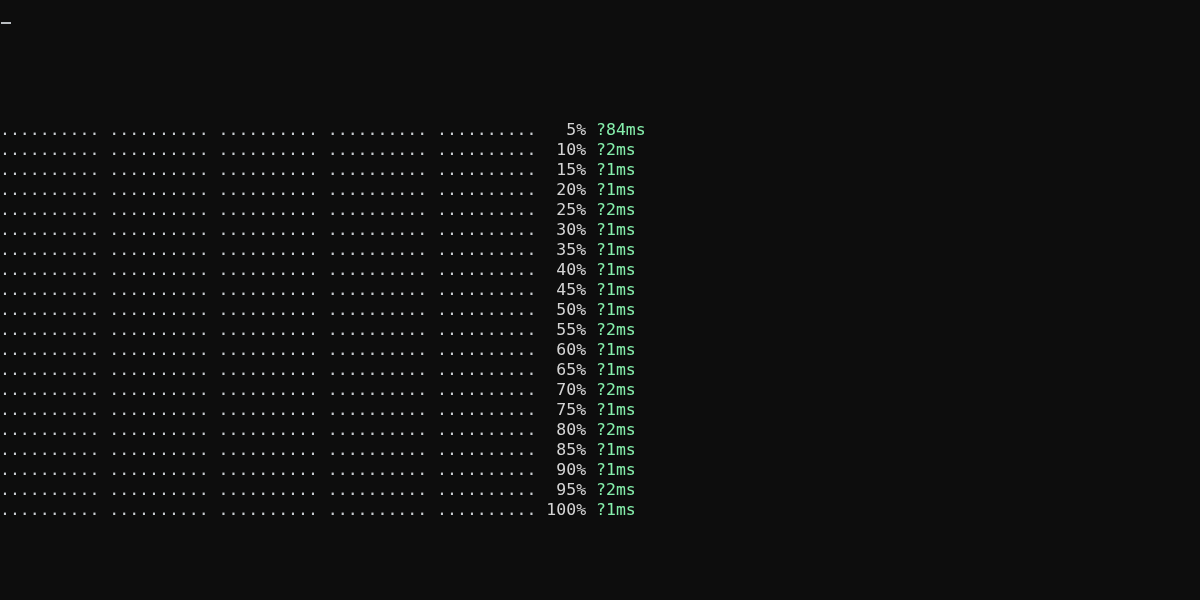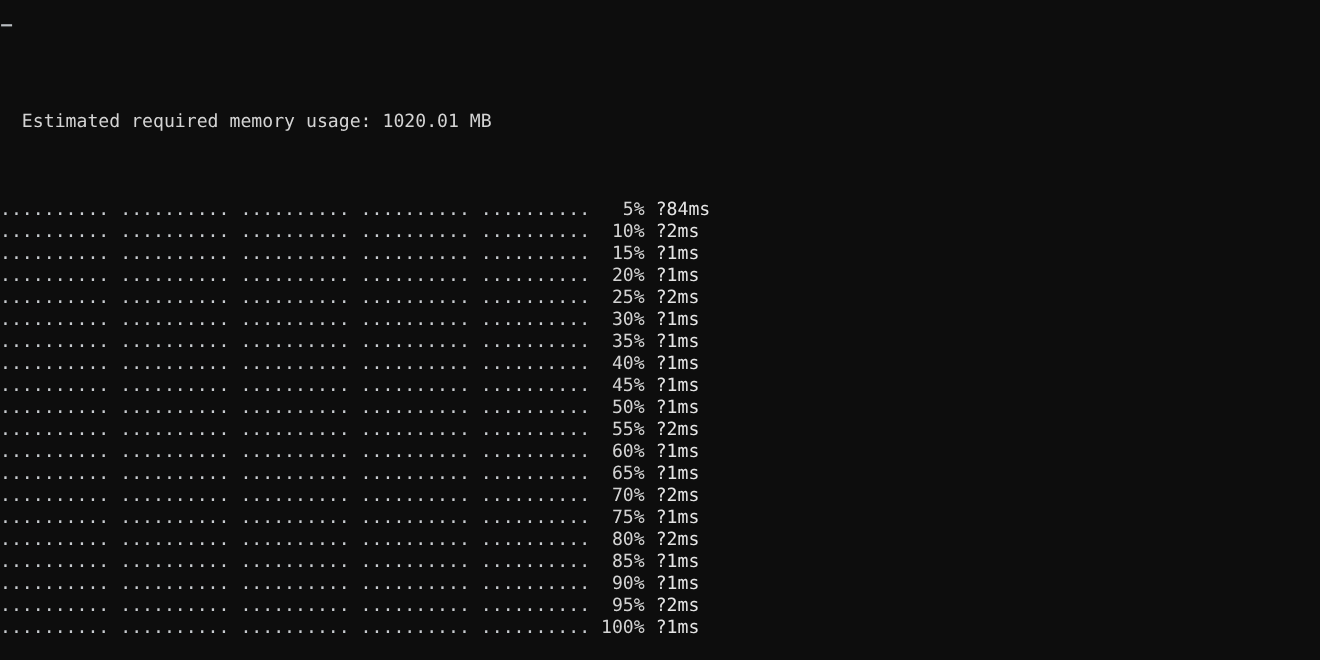--- a/index.html
+++ b/index.html
@@ -42,42 +42,41 @@
     line-height: 20px;
     white-space: pre;
   }
   .dots {
     color: #c9cdd1;
   }
   .pct {
     color: #d4d4d4;
   }
   .elapsed {
-    color: #e5e5e5;
+    color: #86efac;
   }
   .cursor-artifact {
     position: absolute;
     left: 1px;
     top: 22px;
     width: 10px;
     height: 2px;
     background: #b9bdc1;
   }
   #header-line {
     color: #d4d4d4;
   }
 </style>
 </head>
 <body>
 
 <div id="terminal">
 
   <div class="cursor-artifact"></div>
 
-  <div class="term-line" id="header-line">  Estimated required memory usage: 1020.01 MB</div>
 
   <div id="progress-rows"><div class="progress-row"><span class="dots">.......... .......... .......... .......... ..........</span><span class="pct">   5%</span><span class="elapsed"> ?84ms</span></div><div class="progress-row"><span class="dots">.......... .......... .......... .......... ..........</span><span class="pct">  10%</span><span class="elapsed"> ?2ms</span></div><div class="progress-row"><span class="dots">.......... .......... .......... .......... ..........</span><span class="pct">  15%</span><span class="elapsed"> ?1ms</span></div><div class="progress-row"><span class="dots">.......... .......... .......... .......... ..........</span><span class="pct">  20%</span><span class="elapsed"> ?1ms</span></div><div class="progress-row"><span class="dots">.......... .......... .......... .......... ..........</span><span class="pct">  25%</span><span class="elapsed"> ?2ms</span></div><div class="progress-row"><span class="dots">.......... .......... .......... .......... ..........</span><span class="pct">  30%</span><span class="elapsed"> ?1ms</span></div><div class="progress-row"><span class="dots">.......... .......... .......... .......... ..........</span><span class="pct">  35%</span><span class="elapsed"> ?1ms</span></div><div class="progress-row"><span class="dots">.......... .......... .......... .......... ..........</span><span class="pct">  40%</span><span class="elapsed"> ?1ms</span></div><div class="progress-row"><span class="dots">.......... .......... .......... .......... ..........</span><span class="pct">  45%</span><span class="elapsed"> ?1ms</span></div><div class="progress-row"><span class="dots">.......... .......... .......... .......... ..........</span><span class="pct">  50%</span><span class="elapsed"> ?1ms</span></div><div class="progress-row"><span class="dots">.......... .......... .......... .......... ..........</span><span class="pct">  55%</span><span class="elapsed"> ?2ms</span></div><div class="progress-row"><span class="dots">.......... .......... .......... .......... ..........</span><span class="pct">  60%</span><span class="elapsed"> ?1ms</span></div><div class="progress-row"><span class="dots">.......... .......... .......... .......... ..........</span><span class="pct">  65%</span><span class="elapsed"> ?1ms</span></div><div class="progress-row"><span class="dots">.......... .......... .......... .......... ..........</span><span class="pct">  70%</span><span class="elapsed"> ?2ms</span></div><div class="progress-row"><span class="dots">.......... .......... .......... .......... ..........</span><span class="pct">  75%</span><span class="elapsed"> ?1ms</span></div><div class="progress-row"><span class="dots">.......... .......... .......... .......... ..........</span><span class="pct">  80%</span><span class="elapsed"> ?2ms</span></div><div class="progress-row"><span class="dots">.......... .......... .......... .......... ..........</span><span class="pct">  85%</span><span class="elapsed"> ?1ms</span></div><div class="progress-row"><span class="dots">.......... .......... .......... .......... ..........</span><span class="pct">  90%</span><span class="elapsed"> ?1ms</span></div><div class="progress-row"><span class="dots">.......... .......... .......... .......... ..........</span><span class="pct">  95%</span><span class="elapsed"> ?2ms</span></div><div class="progress-row"><span class="dots">.......... .......... .......... .......... ..........</span><span class="pct"> 100%</span><span class="elapsed"> ?1ms</span></div></div>
 
   
   
 
   
   
   
   

